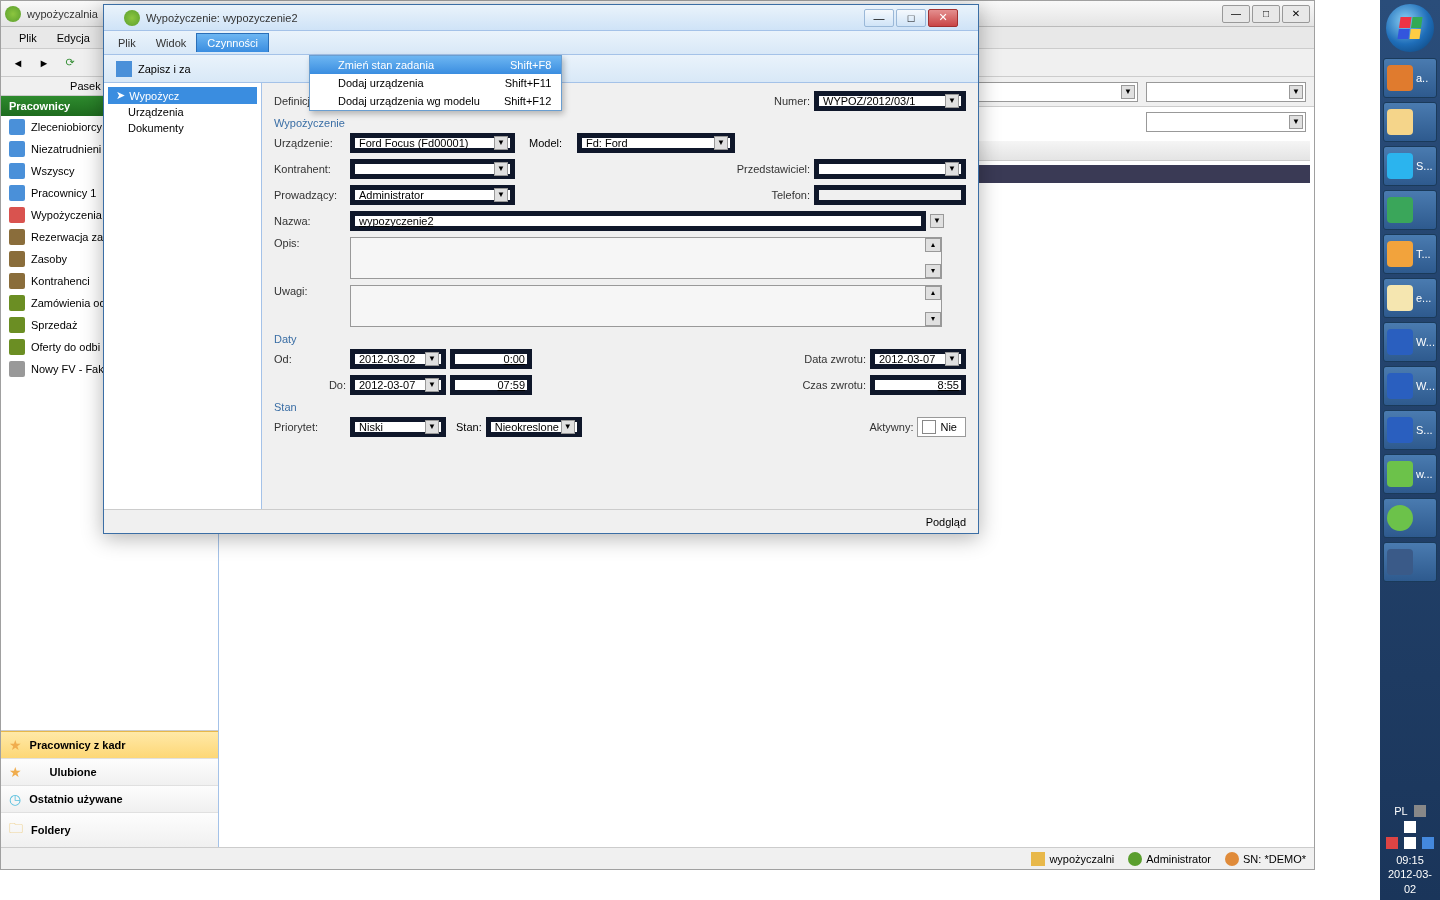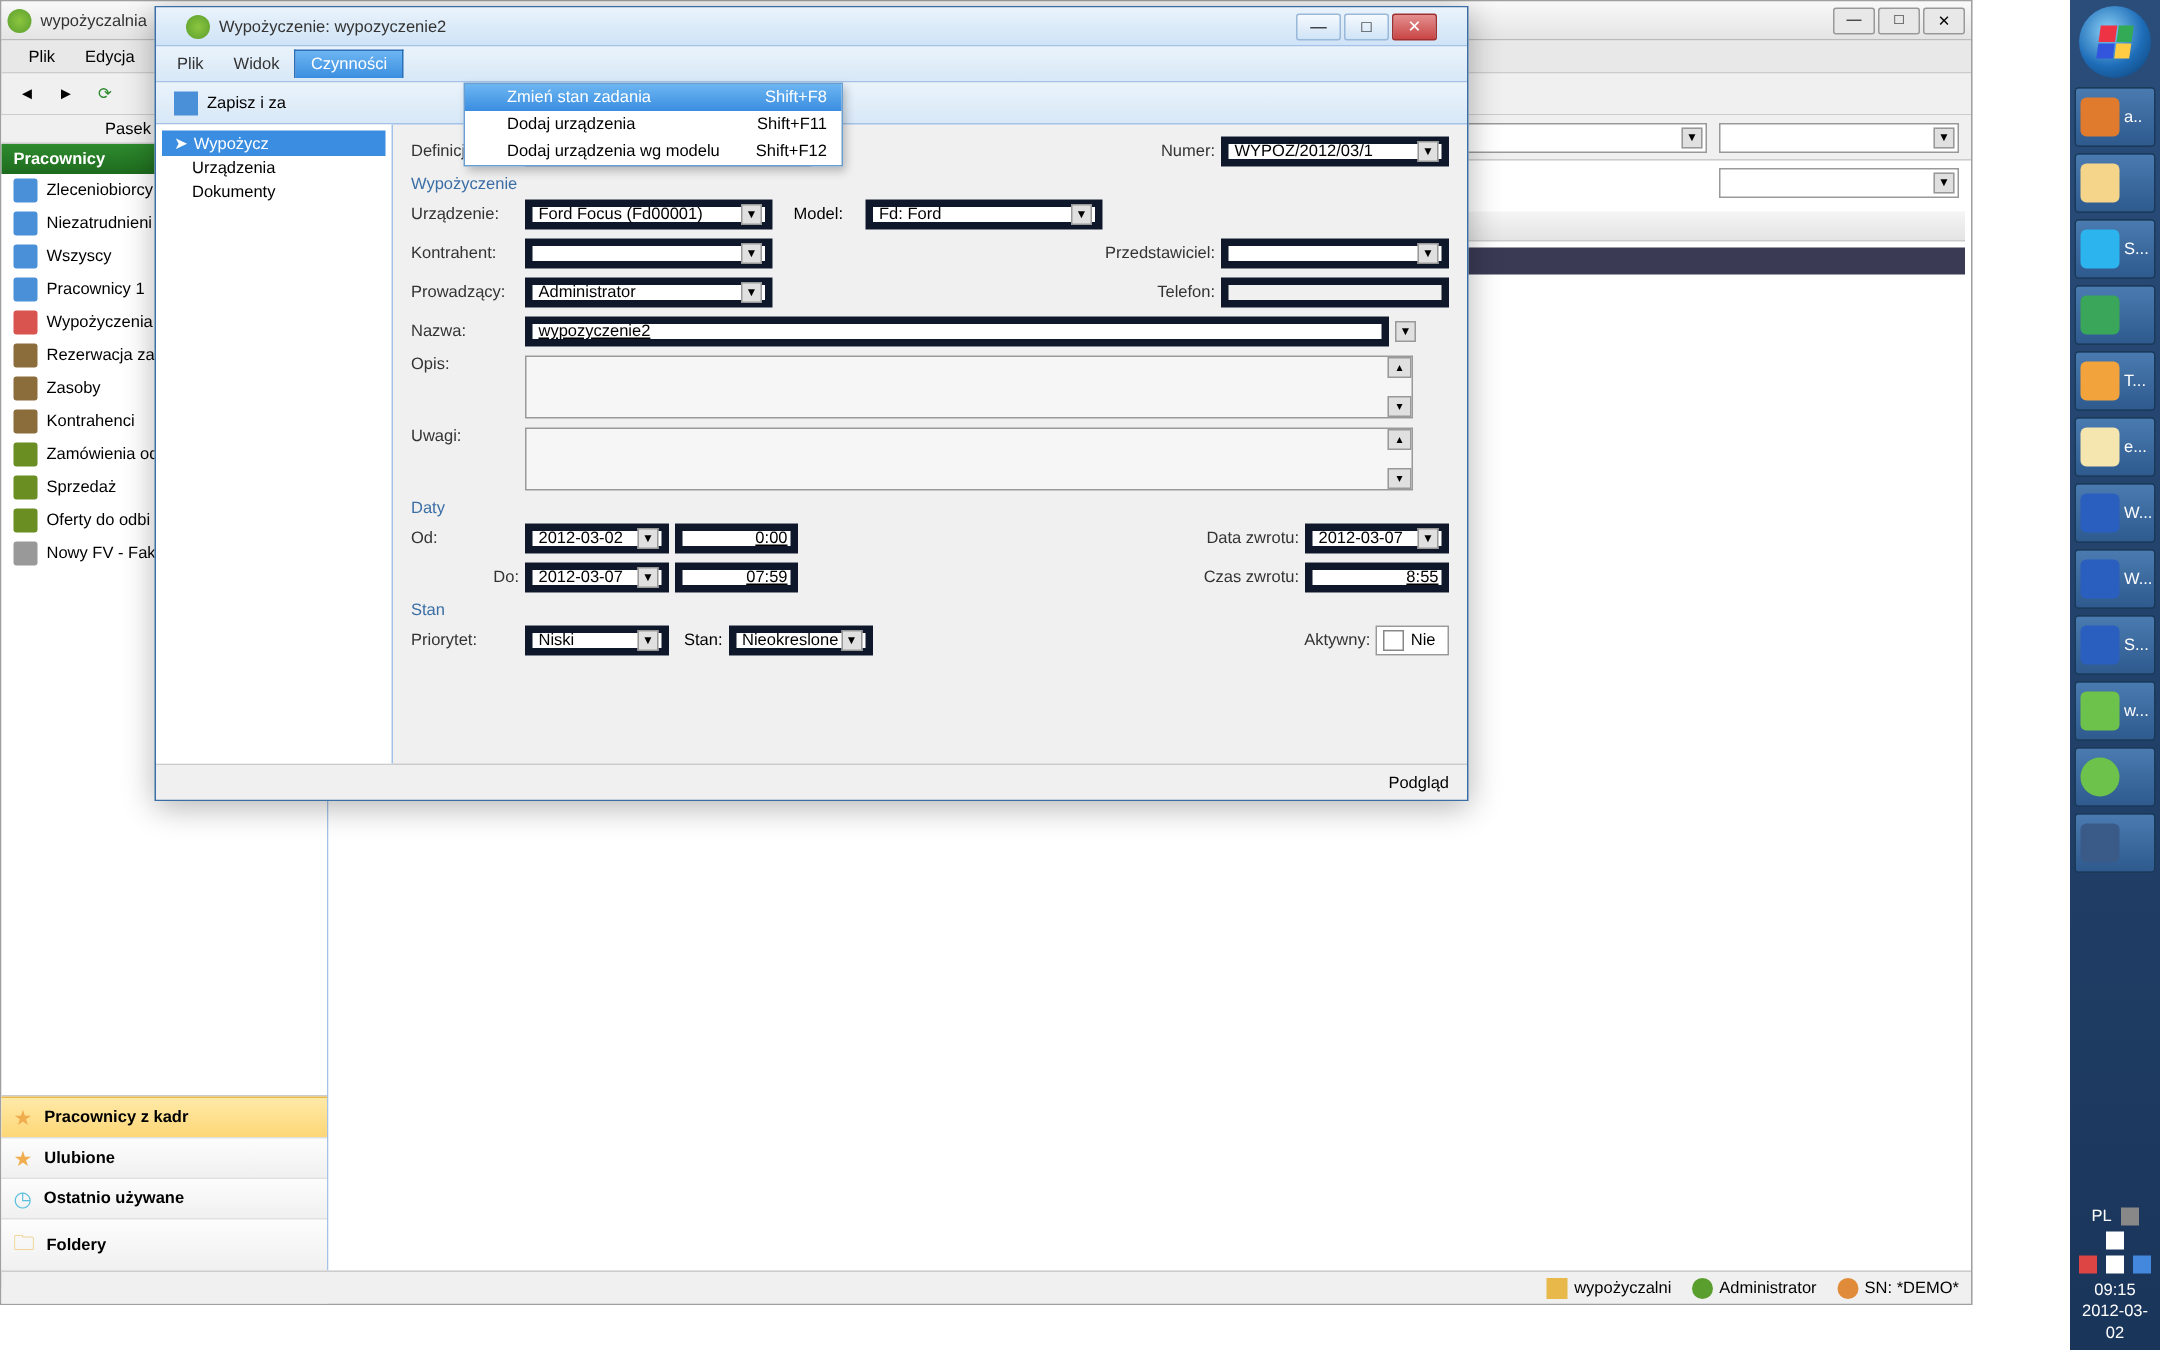--- a/index.html
+++ b/index.html
@@ -190,21 +190,21 @@
             <span>Nowy FV - Fakt</span>
           </div>
       </div>
       <div class="nav-bottom">
         <div class="nav-bottom-item active">
             <span class="star-icon">★</span>
             <span style="font-weight:bold;">Pracownicy z kadr</span>
           </div>
         <div class="nav-bottom-item">
             <span class="star-icon">★</span>
-            <span style="font-weight:bold;">Ulubione</span>
+            <span style="font-weight:bold;margin-left:20px;">Ulubione</span>
           </div>
         <div class="nav-bottom-item">
             <span class="clock-icon">◷</span>
             <span style="font-weight:bold;">Ostatnio używane</span>
           </div>
         <div class="nav-bottom-item">
             <span class="folder-icon">🗀</span>
             <span style="font-weight:bold;">Foldery</span>
           </div>
       </div>

